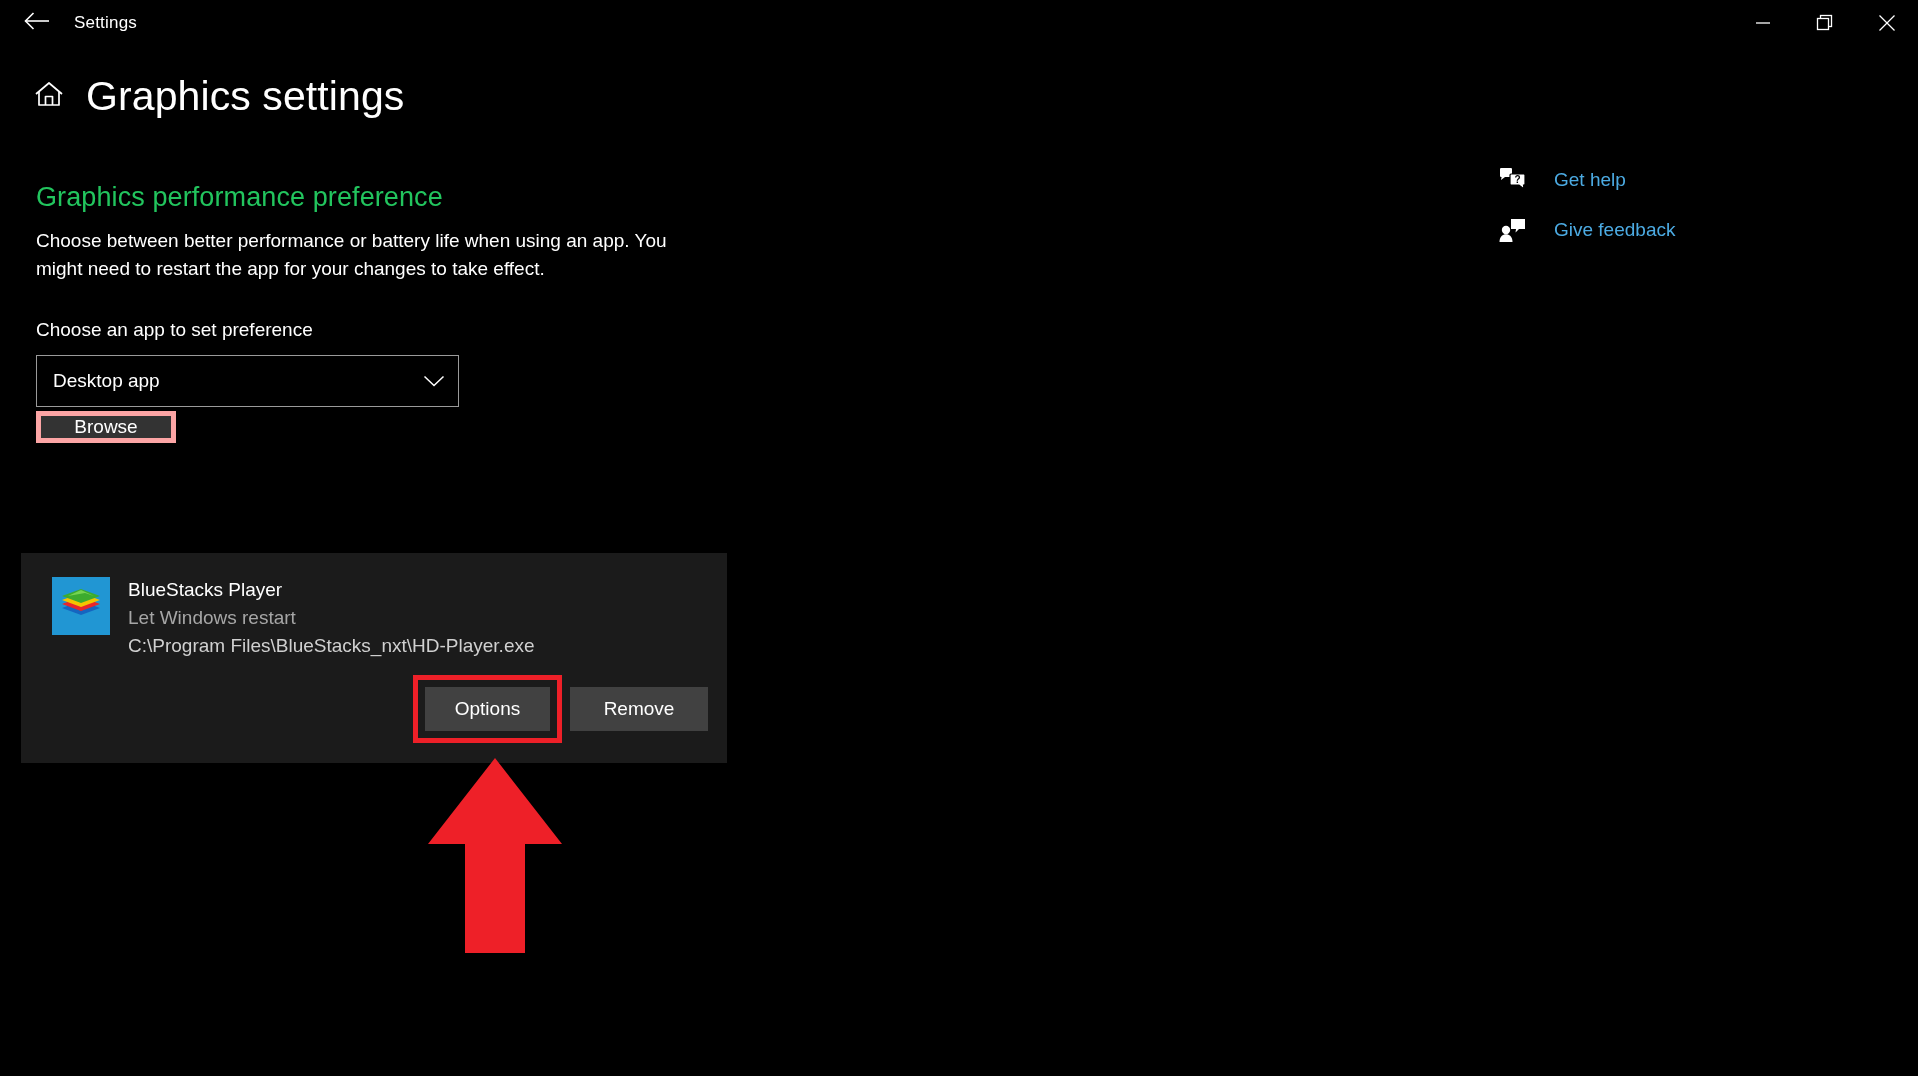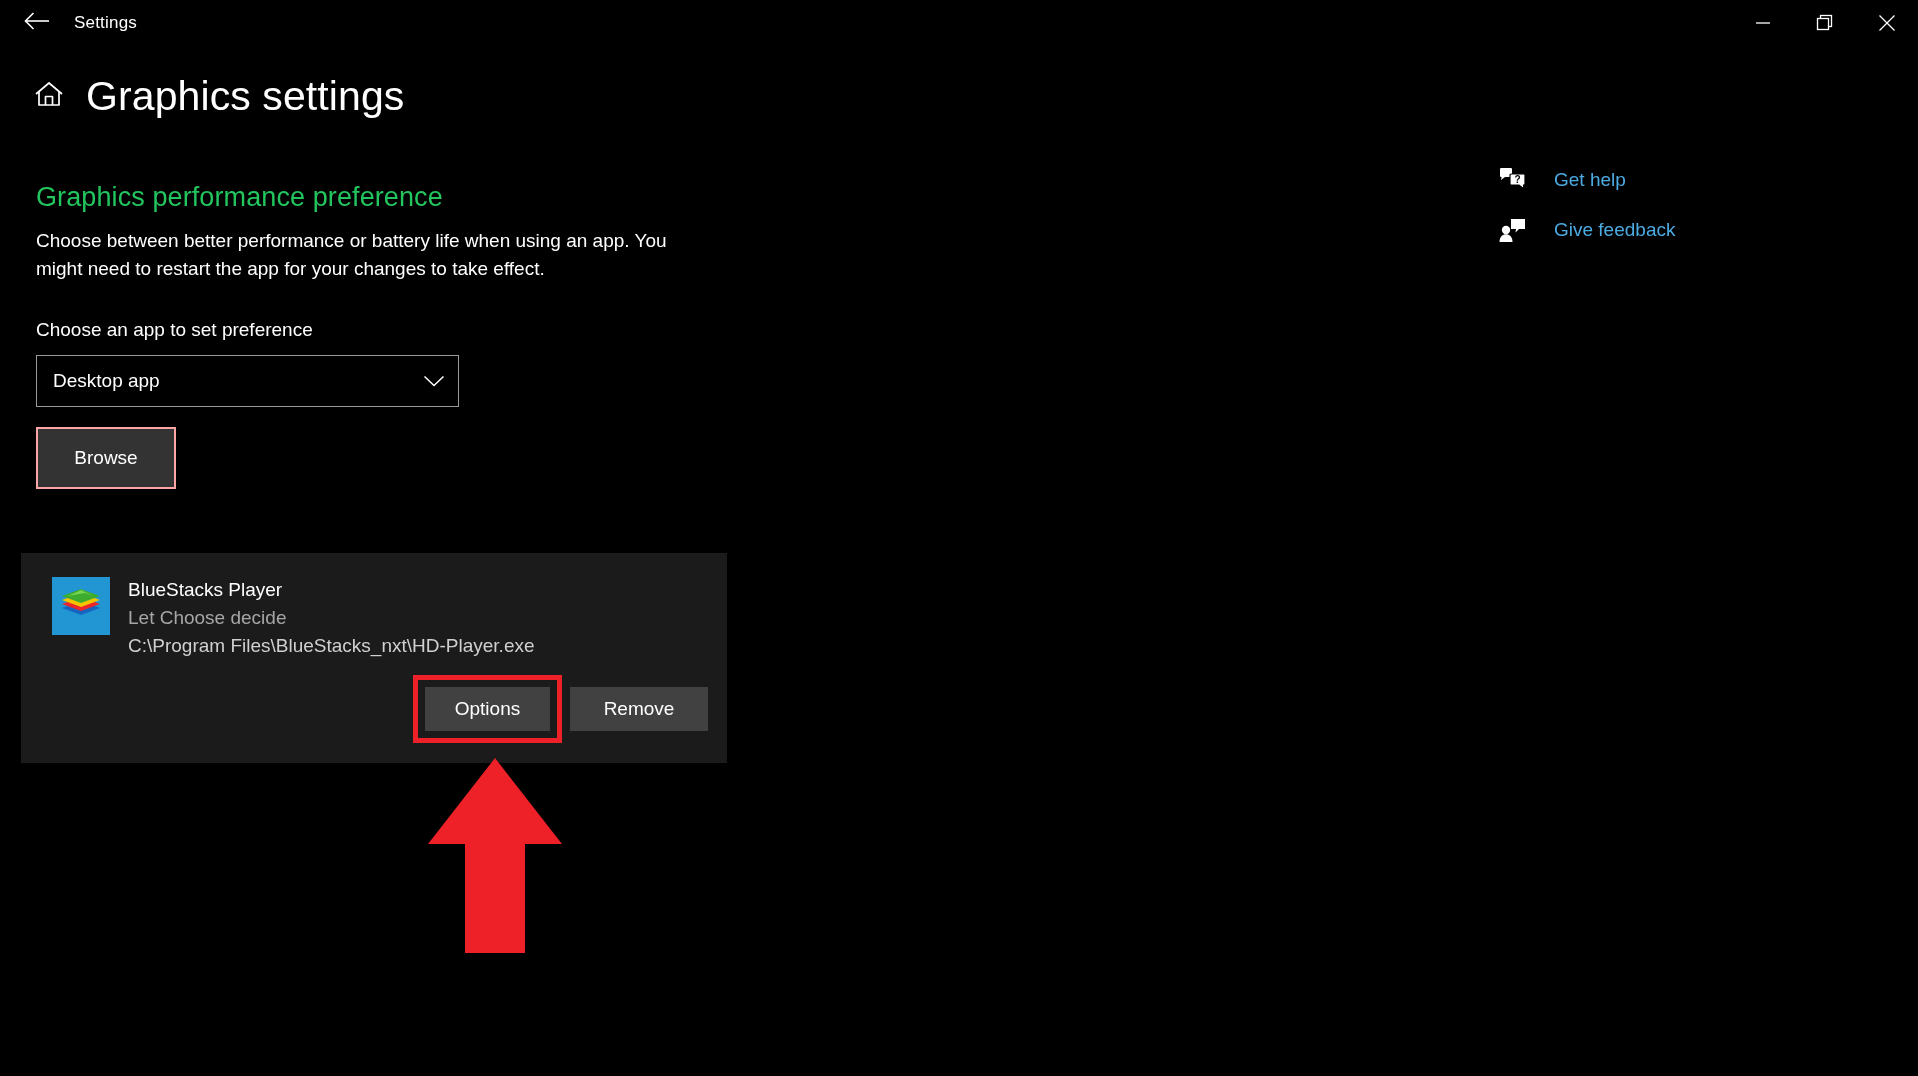--- a/index.html
+++ b/index.html
@@ -113,25 +113,25 @@
   }
   .combobox-chevron {
     position: absolute;
     right: 13px; top: 50%;
     transform: translateY(-50%);
     display: flex;
   }
 
   
   .browse-btn {
-    margin-top: 20px;
+    margin-top: 4px;
     width: 140px;
-    height: 62px;
+    height: 32px;
     background: #333333;
-    border: 2px solid #fca5a5;
+    border: 5px solid #fca5a5;
     color: #ffffff;
     font-size: 19px;
     font-family: "Liberation Sans", sans-serif;
     display: flex;
     align-items: center;
     justify-content: center;
     cursor: pointer;
   }
 
   
@@ -313,21 +313,21 @@
         <path d="M29 38 L10 31 L29 24 L48 31 Z" fill="#1565c0"></path>
         <path d="M29 34 L10 27 L29 20 L48 27 Z" fill="#e8262c"></path>
         <path d="M29 30 L10 23 L29 16 L48 23 Z" fill="#f5c400"></path>
         <path d="M29 26 L10 19 L29 12 L48 19 Z" fill="#3dab2e"></path>
         <path d="M16 19 L29 13 L42 19 L33 16 Z" fill="#7ed957" opacity="0.85"></path>
       </svg>
     </div>
 
     <div class="app-info">
       <div class="app-name">BlueStacks Player</div>
-      <div class="app-pref">Let Choose decide</div>
+      <div class="app-pref">Let Windows restart</div>
       <div class="app-path">C:\Program Files\BlueStacks_nxt\HD-Player.exe</div>
     </div>
   </div>
 
   <div class="app-actions">
     <div class="opt-wrap">
       <button class="card-btn">Options</button>
     </div>
     <button class="card-btn remove">Remove</button>
   </div>

